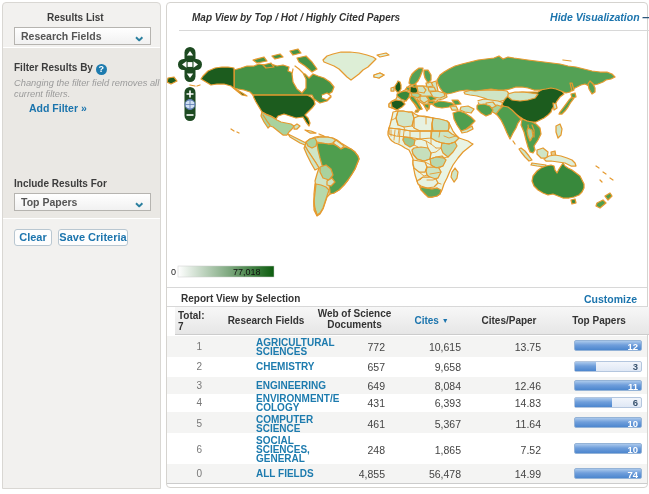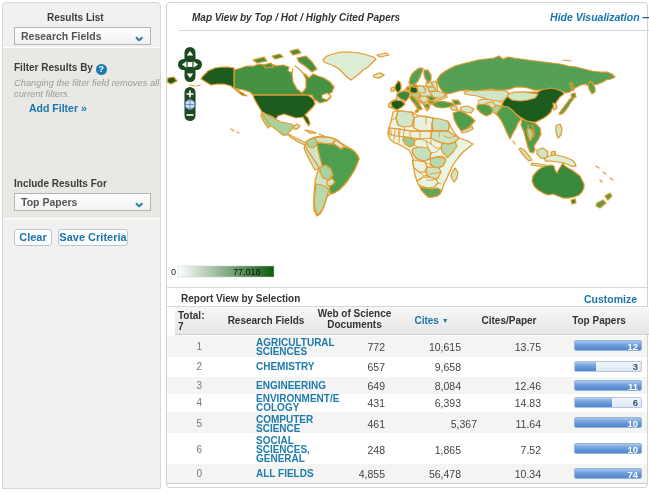--- a/index.html
+++ b/index.html
@@ -261,37 +261,37 @@
         <div class="bar bartrack" style="left:407px;top:3px;width:68px;">
             <i style="width:37px;"></i>
             <span>6</span>
           </div>
       </div>
 
       <div class="trow" style="top:76px;height:21px;background:#f4f4f3;border-bottom:1px solid #e4e4e3;">
         <div class="num" style="left:0;top:6px;width:35px;">5</div>
         <div class="fld" style="left:54px;top:3px;">COMPUTER<br>SCIENCE</div>
         <div class="val" style="left:140px;top:6px;width:78px;">461</div>
-        <div class="val" style="left:236px;top:6px;width:74px;">5,367</div>
+        <div class="val" style="left:220px;top:6px;width:74px;">5,367</div>
         <div class="val" style="left:300px;top:6px;width:74px;">11.64</div>
         <div class="bar barfull" style="left:407px;top:5px;width:68px;">10</div>
       </div>
 
       <div class="trow" style="top:97px;height:31px;background:#fff;border-bottom:1px solid #e4e4e3;">
         <div class="num" style="left:0;top:11px;width:35px;">6</div>
         <div class="fld" style="left:54px;top:3px;">SOCIAL<br>SCIENCES,<br>GENERAL</div>
         <div class="val" style="left:140px;top:11px;width:78px;">248</div>
         <div class="val" style="left:220px;top:11px;width:74px;">1,865</div>
         <div class="val" style="left:300px;top:11px;width:74px;">7.52</div>
         <div class="bar barfull" style="left:407px;top:10px;width:68px;">10</div>
       </div>
 
       <div class="trow" style="top:128px;height:19px;background:#f4f4f3;border-bottom:1px solid #ccc;">
         <div class="num" style="left:0;top:4px;width:35px;">0</div>
         <div class="fld" style="left:54px;top:5px;">ALL FIELDS</div>
         <div class="val" style="left:140px;top:4px;width:78px;">4,855</div>
         <div class="val" style="left:220px;top:4px;width:74px;">56,478</div>
-        <div class="val" style="left:300px;top:4px;width:74px;">10.34</div>
+        <div class="val" style="left:300px;top:4px;width:74px;">14.99</div>
         <div class="bar barfull" style="left:407px;top:4px;width:68px;">74</div>
       </div>
     </div>
   </div>
 </div>
 
 </body></html>

